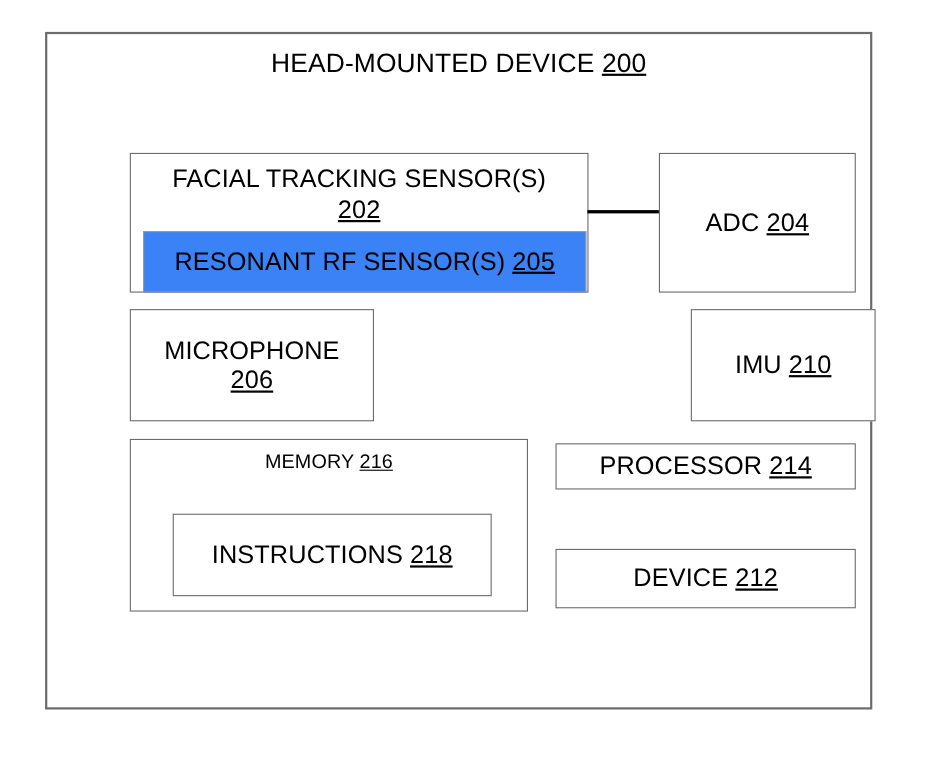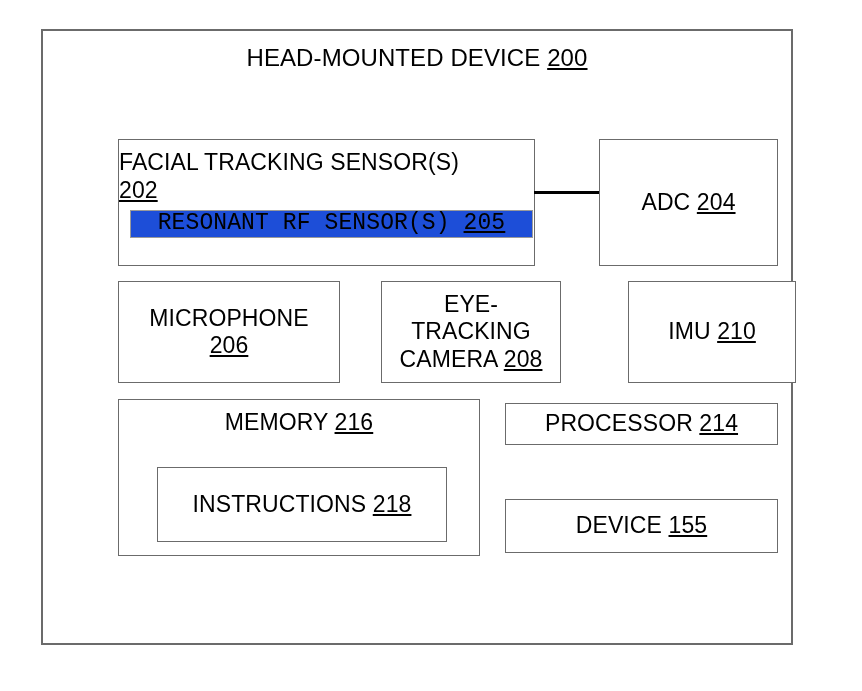--- a/index.html
+++ b/index.html
@@ -63,37 +63,36 @@
     left: 75px;
     top: 108px;
     width: 417px;
     height: 127px;
     display: block;
   }
   #facial-tracking-label {
     position: absolute;
     left: 0; right: 0;
     top: 9px;
-    text-align: left;
+    text-align: center;
     font-size: 23px;
     line-height: 1.2;
   }
   #resonant-rf-sensor {
     position: absolute;
     left: 11px;
     top: 70px;
     width: 403px;
-    height: 28px;
+    height: 56px;
     box-sizing: border-box;
     border: 1.5px solid #9a9a9a;
-    background: #1d4ed8;
+    background: #3b82f6;
     display: flex;
     align-items: center;
     justify-content: center;
-    font-family: Liberation Mono, monospace;
   }
   #adc-block {
     left: 556px;
     top: 108px;
     width: 179px;
     height: 127px;
   }
   #sensor-adc-connector {
     position: absolute;
     left: 491px;
@@ -127,21 +126,21 @@
     top: 368px;
     width: 362px;
     height: 157px;
     display: block;
   }
   #memory-label {
     position: absolute;
     left: 0; right: 0;
     top: 9px;
     text-align: center;
-    font-size: 23px;
+    font-size: 18px;
   }
   #instructions-block {
     position: absolute;
     left: 38px;
     top: 67px;
     width: 290px;
     height: 75px;
     box-sizing: border-box;
     border: 1.5px solid #6b6b6b;
     background: #ffffff;
@@ -189,41 +188,36 @@
     <div id="sensor-adc-connector"></div>
 
     <div class="box" id="adc-block">
       <span class="label"><span>ADC</span> <span class="ref">204</span></span>
     </div>
 
     <div class="box" id="microphone-block">
       <span class="label"><span>MICROPHONE</span><br><span class="ref">206</span></span>
     </div>
 
-    <div class="box" id="eye-tracking-camera-block">
-      <span class="label"><span>EYE-
-TRACKING
-CAMERA</span> <span class="ref">208</span></span>
-    </div>
 
     <div class="box" id="imu-block">
       <span class="label"><span>IMU</span> <span class="ref">210</span></span>
     </div>
 
     <div class="box" id="memory-block">
       <div id="memory-label" class="label"><span>MEMORY</span> <span class="ref">216</span></div>
 
       <div id="instructions-block">
         <span class="label"><span>INSTRUCTIONS</span> <span class="ref">218</span></span>
       </div>
     </div>
 
     <div class="box" id="processor-block">
       <span class="label"><span>PROCESSOR</span> <span class="ref">214</span></span>
     </div>
 
     <div class="box" id="display-block">
-      <span class="label"><span>DEVICE</span> <span class="ref">155</span></span>
+      <span class="label"><span>DEVICE</span> <span class="ref">212</span></span>
     </div>
 
 
   </div>
 </div>
 
 </body></html>

